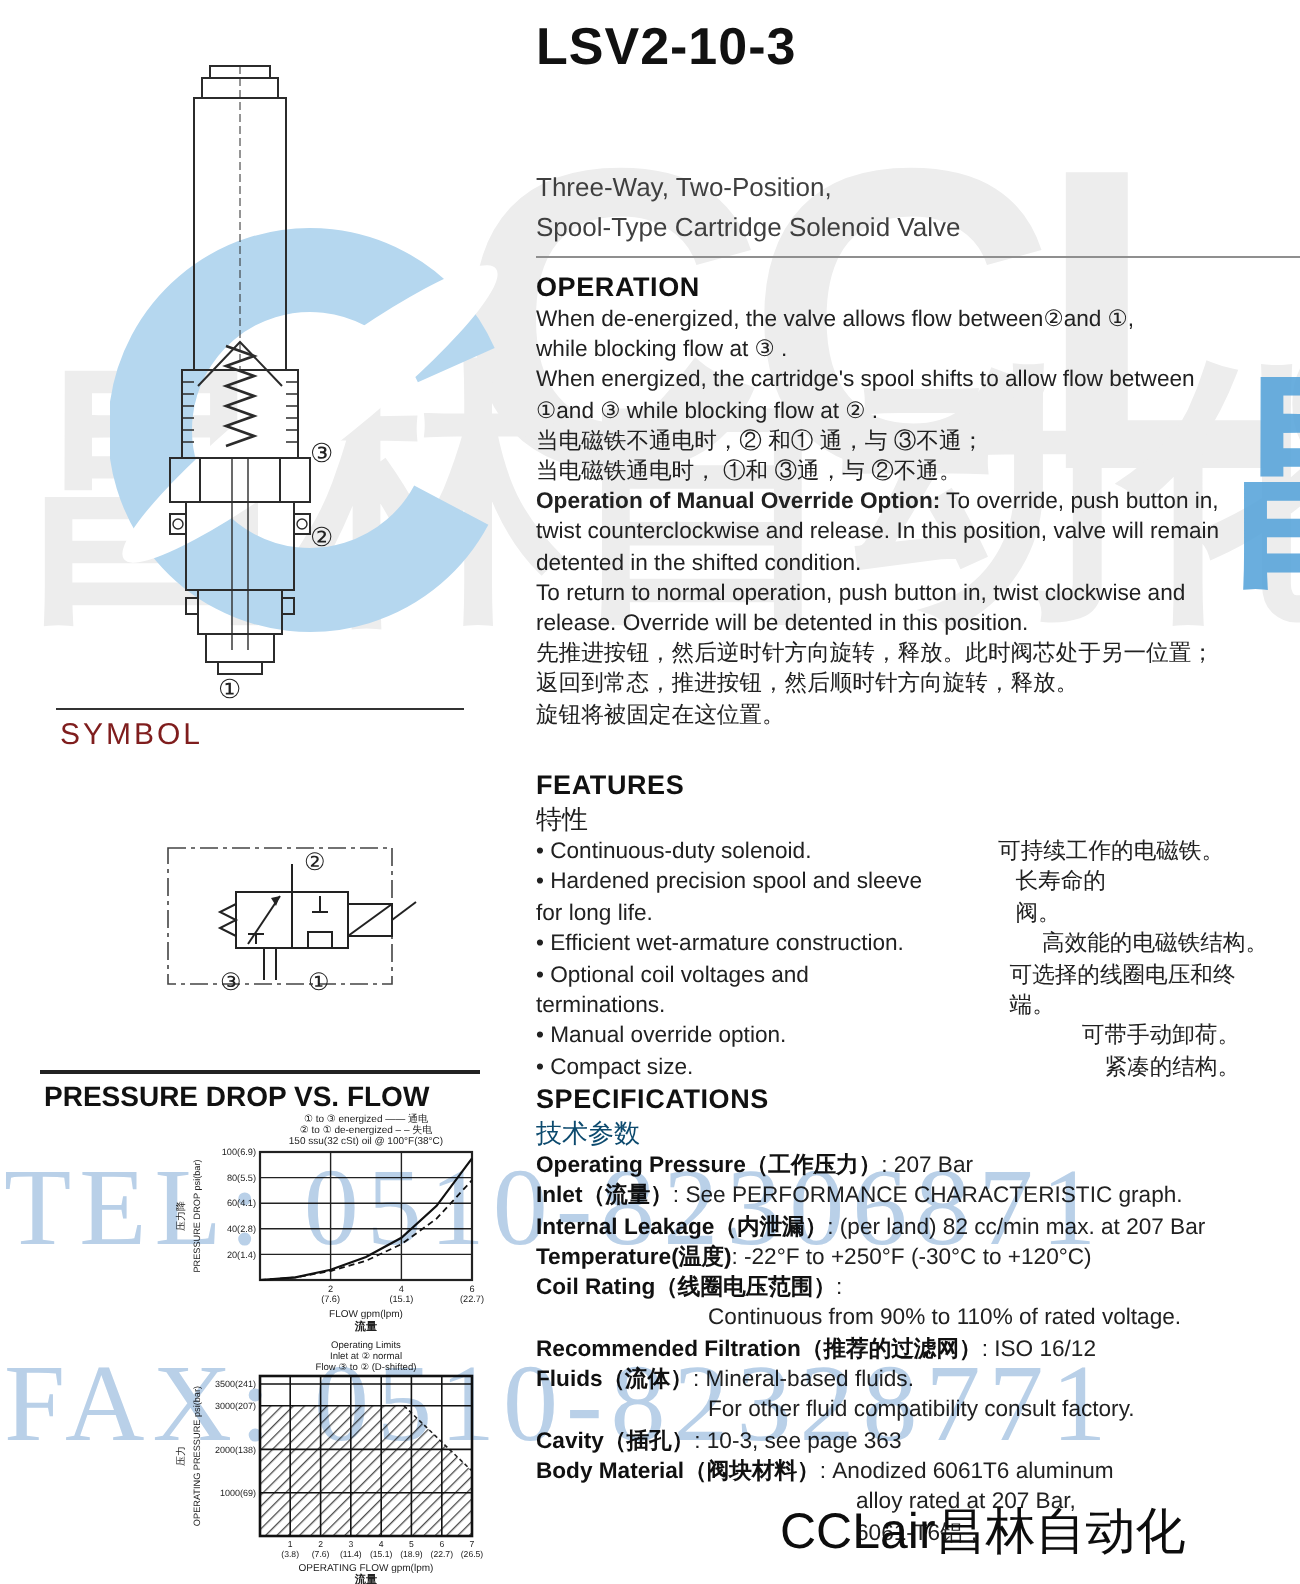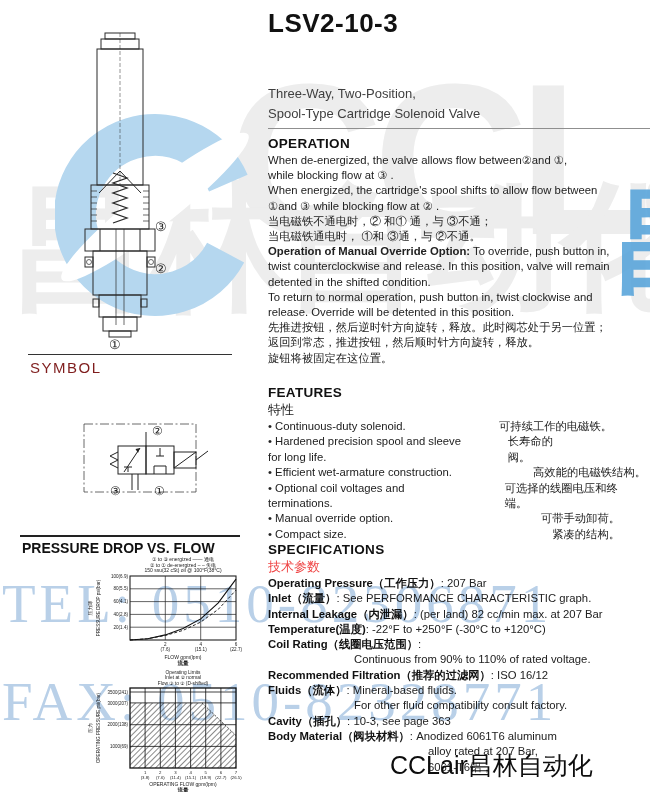--- a/index.html
+++ b/index.html
@@ -25,27 +25,27 @@
   .rule-sub{left:268px;top:128px;width:382px;border-top:1px solid #8f8f8f;height:0;}
   .sec-head{font-size:13.5px;font-weight:bold;color:#111;letter-spacing:.3px;}
   .op-head{left:268px;top:136px;}
   .op-text{left:268px;top:153px;width:386px;font-size:11.3px;line-height:15.2px;color:#212121;}
   .feat-head{left:268px;top:385px;}
   .feat-cn{left:268px;top:401px;font-size:13px;color:#1c1c1c;}
   .feat-list{left:268px;top:419px;width:382px;font-size:11.3px;line-height:15.4px;color:#212121;}
   .feat-row{display:flex;justify-content:space-between;gap:36px;}
   .feat-row:nth-child(1) .cn{margin-right:38px;}
   .feat-row:nth-child(2) .cn{margin-right:88px;}
-  .feat-row:nth-child(3) .cn{margin-right:4px;}
+  .feat-row:nth-child(3) .cn{margin-right:16px;}
   .feat-row:nth-child(4) .cn{margin-right:12px;}
   .feat-row:nth-child(5) .cn{margin-right:30px;}
   .feat-row:nth-child(6) .cn{margin-right:30px;}
   .feat-row:nth-child(7) .cn{margin-right:8px;font-weight:bold;}
   .spec-head{left:268px;top:542px;}
-  .spec-cn{left:268px;top:558px;font-size:13px;color:#ef4444;}
+  .spec-cn{left:268px;top:558px;font-size:13px;color:#0c4a6e;}
   .spec-list{left:268px;top:576px;width:386px;font-size:11.3px;line-height:15.3px;color:#212121;}
   .spec-line b{font-weight:bold;color:#111;}
   .spec-ind1{padding-left:86px;}
   .spec-ind2{padding-left:160px;}
   
   .sym-rule{left:28px;top:354px;width:204px;border-top:1.5px solid #333;height:0;}
   .sym-head{left:30px;top:359px;font-size:15px;color:#7f1d1d;letter-spacing:1.5px;}
   .pd-rule{left:20px;top:535px;width:220px;border-top:2px solid #222;height:0;}
   .pd-head{left:22px;top:540px;font-size:14px;font-weight:bold;color:#111;}
   svg text{font-family:"Liberation Sans",sans-serif;fill:#222;}

